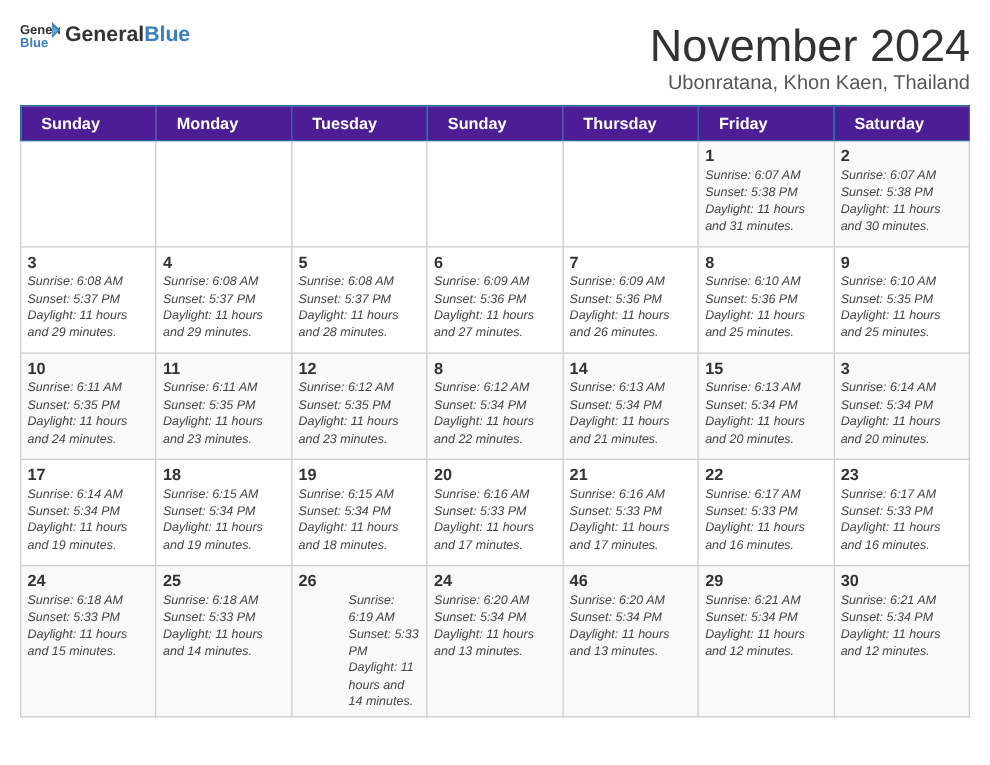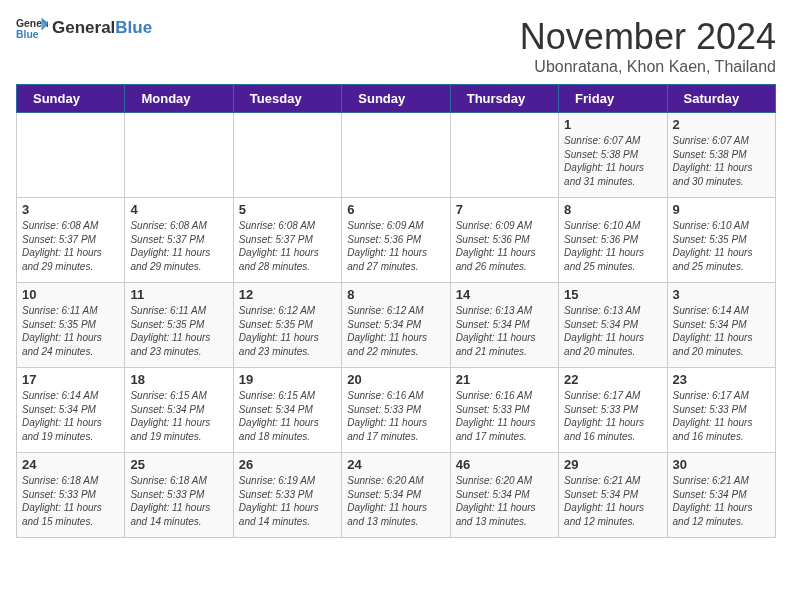--- a/index.html
+++ b/index.html
@@ -279,21 +279,21 @@
 Daylight: 11 hours and 15 minutes.</div>
         </td>
         <td>
           <span class="day-number">25</span>
           <div class="day-info" style="white-space: pre-line;">Sunrise: 6:18 AM
 Sunset: 5:33 PM
 Daylight: 11 hours and 14 minutes.</div>
         </td>
         <td>
           <span class="day-number">26</span>
-          <div class="day-info" style="white-space: pre-line;">Sunrise: 6:19 AM
+          <div class="day-info" style="white-space: pre-line; margin-left: 40px;">Sunrise: 6:19 AM
 Sunset: 5:33 PM
 Daylight: 11 hours and 14 minutes.</div>
         </td>
         <td>
           <span class="day-number">24</span>
           <div class="day-info" style="white-space: pre-line;">Sunrise: 6:20 AM
 Sunset: 5:34 PM
 Daylight: 11 hours and 13 minutes.</div>
         </td>
         <td>

